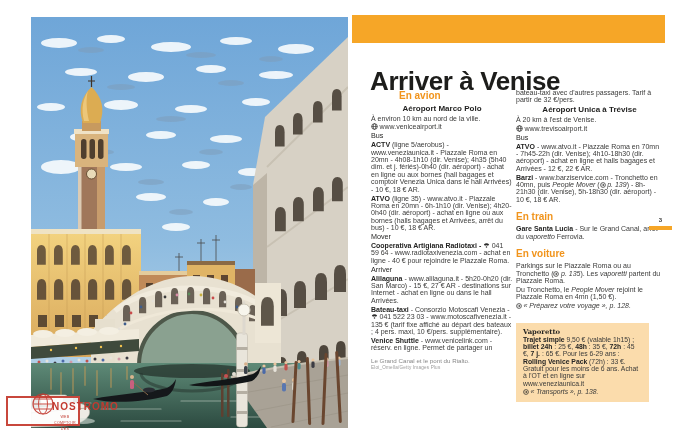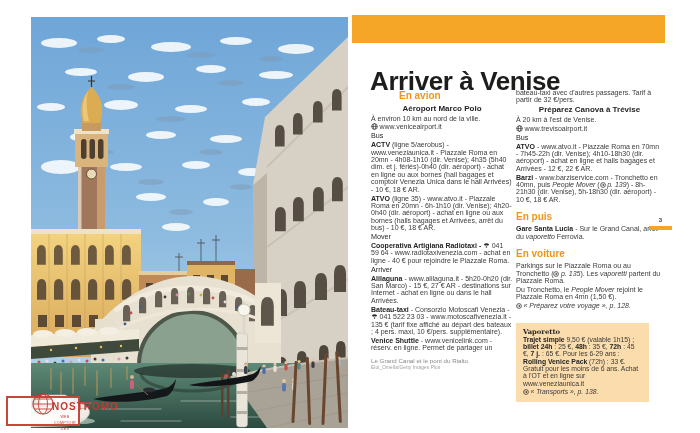--- a/index.html
+++ b/index.html
@@ -447,36 +447,36 @@
       </svg><span>041 522 23 03</span><span> - www.motoscafivenezia.it - 135 € (tarif fixe affiché au départ des bateaux ; 4 pers. maxi, 10 €/pers. supplémentaire).</span></p>
   <p><span class="b">Venice Shuttle</span><span> - www.venicelink.com - réserv. en ligne. Permet de partager un</span></p>
 
   <p class="caption">Le Grand Canal et le pont du Rialto.</p>
   <p class="credit">Eloi_Omella/Getty Images Plus</p>
 </div>
 
 <div class="abs col col2">
   <p>bateau-taxi avec d'autres passagers. Tarif à partir de 32 €/pers.</p>
 
-  <p class="entry-h">Préparez Canova à Trévise</p>
+  <p class="entry-h">Aéroport Unica à Trévise</p>
   <p>À 20 km à l'est de Venise.</p>
   <p><svg class="ic" width="7" height="7" viewBox="0 0 10 10">
         <circle cx="5" cy="5" r="4" fill="none" stroke="currentColor" stroke-width="1.1"></circle>
         <ellipse cx="5" cy="5" rx="1.8" ry="4" fill="none" stroke="currentColor" stroke-width=".9"></ellipse>
         <path d="M1,5 H9" stroke="currentColor" stroke-width=".9"></path>
       </svg><span>www.trevisoairport.it</span></p>
 
   <p class="sub-h">Bus</p>
   <p><span class="b">ATVO</span><span> - www.atvo.it - Piazzale Roma en 70mn - 7h45-22h (dir. Venise); 4h10-18h30 (dir. aéroport) - achat en ligne et halls bagages et Arrivées - 12 €, 22 € AR.</span></p>
   <p><span class="b">Barzi</span><span> - www.barziservice.com - Tronchetto en 40mn, puis </span><span class="i">People Mover</span><span> (</span><svg class="ic" width="6" height="6" viewBox="0 0 10 10">
         <circle cx="5" cy="5" r="4" fill="none" stroke="currentColor" stroke-width="1.2"></circle>
         <path d="M2.8,5 H6.4 M5,3.2 L6.8,5 L5,6.8" stroke="currentColor" stroke-width="1.1" fill="none"></path>
       </svg><span class="i">p. 139</span><span>) - 8h-21h30 (dir. Venise), 5h-18h30 (dir. aéroport) - 10 €, 18 € AR.</span></p>
 
-  <h2 class="section-h">En puis</h2>
+  <h2 class="section-h">En train</h2>
   <p><span class="b">Gare Santa Lucia</span><span> - Sur le Grand Canal, arrêt du </span><span class="i">vaporetto</span><span> Ferrovia.</span></p>
 
   <h2 class="section-h">En voiture</h2>
   <p><span>Parkings sur le Piazzale Roma ou au Tronchetto (</span><svg class="ic" width="6" height="6" viewBox="0 0 10 10">
         <circle cx="5" cy="5" r="4" fill="none" stroke="currentColor" stroke-width="1.2"></circle>
         <path d="M2.8,5 H6.4 M5,3.2 L6.8,5 L5,6.8" stroke="currentColor" stroke-width="1.1" fill="none"></path>
       </svg><span class="i">p. 135</span><span>). Les </span><span class="i">vaporetti</span><span> partent du Piazzale Roma.</span></p>
   <p><span>Du Tronchetto, le </span><span class="i">People Mover</span><span> rejoint le Piazzale Roma en 4mn (1,50 €).</span></p>
   <p><svg class="ic" width="6" height="6" viewBox="0 0 10 10">
         <circle cx="5" cy="5" r="4" fill="none" stroke="currentColor" stroke-width="1.2"></circle>

